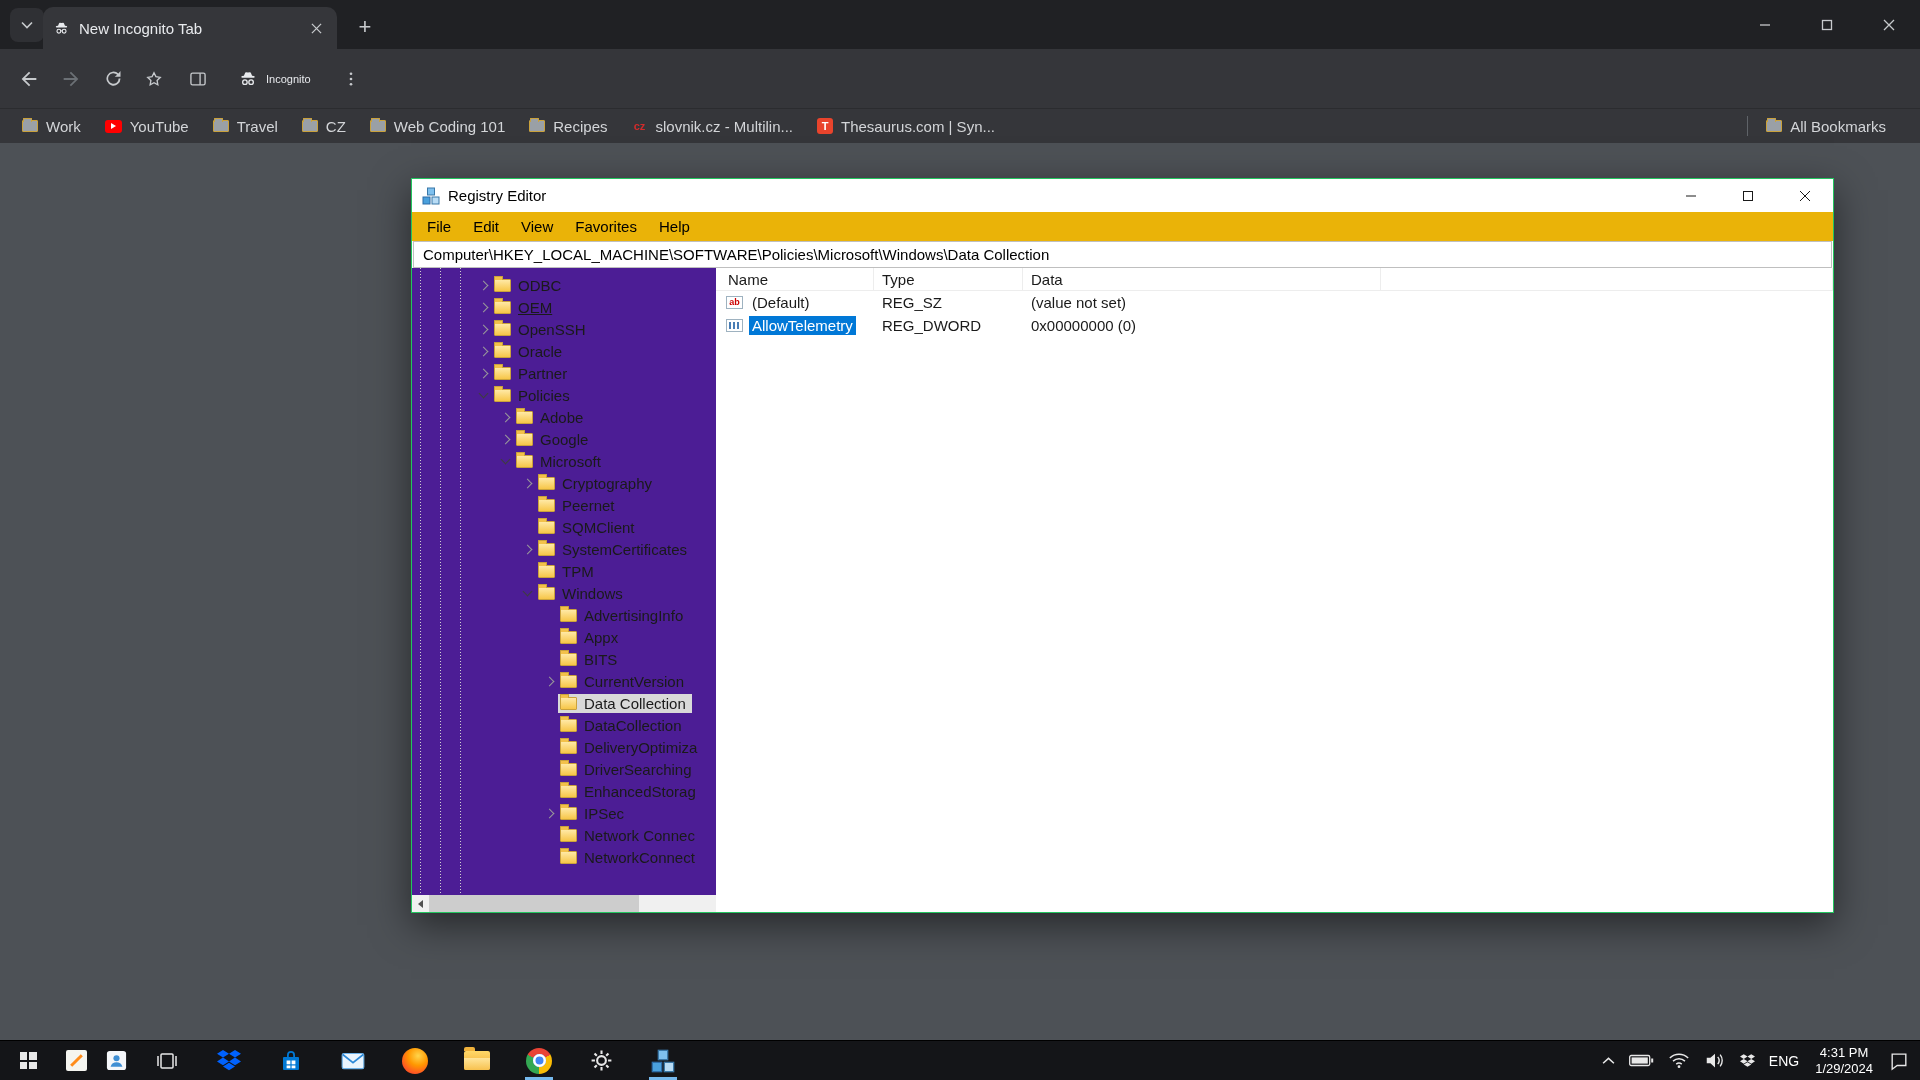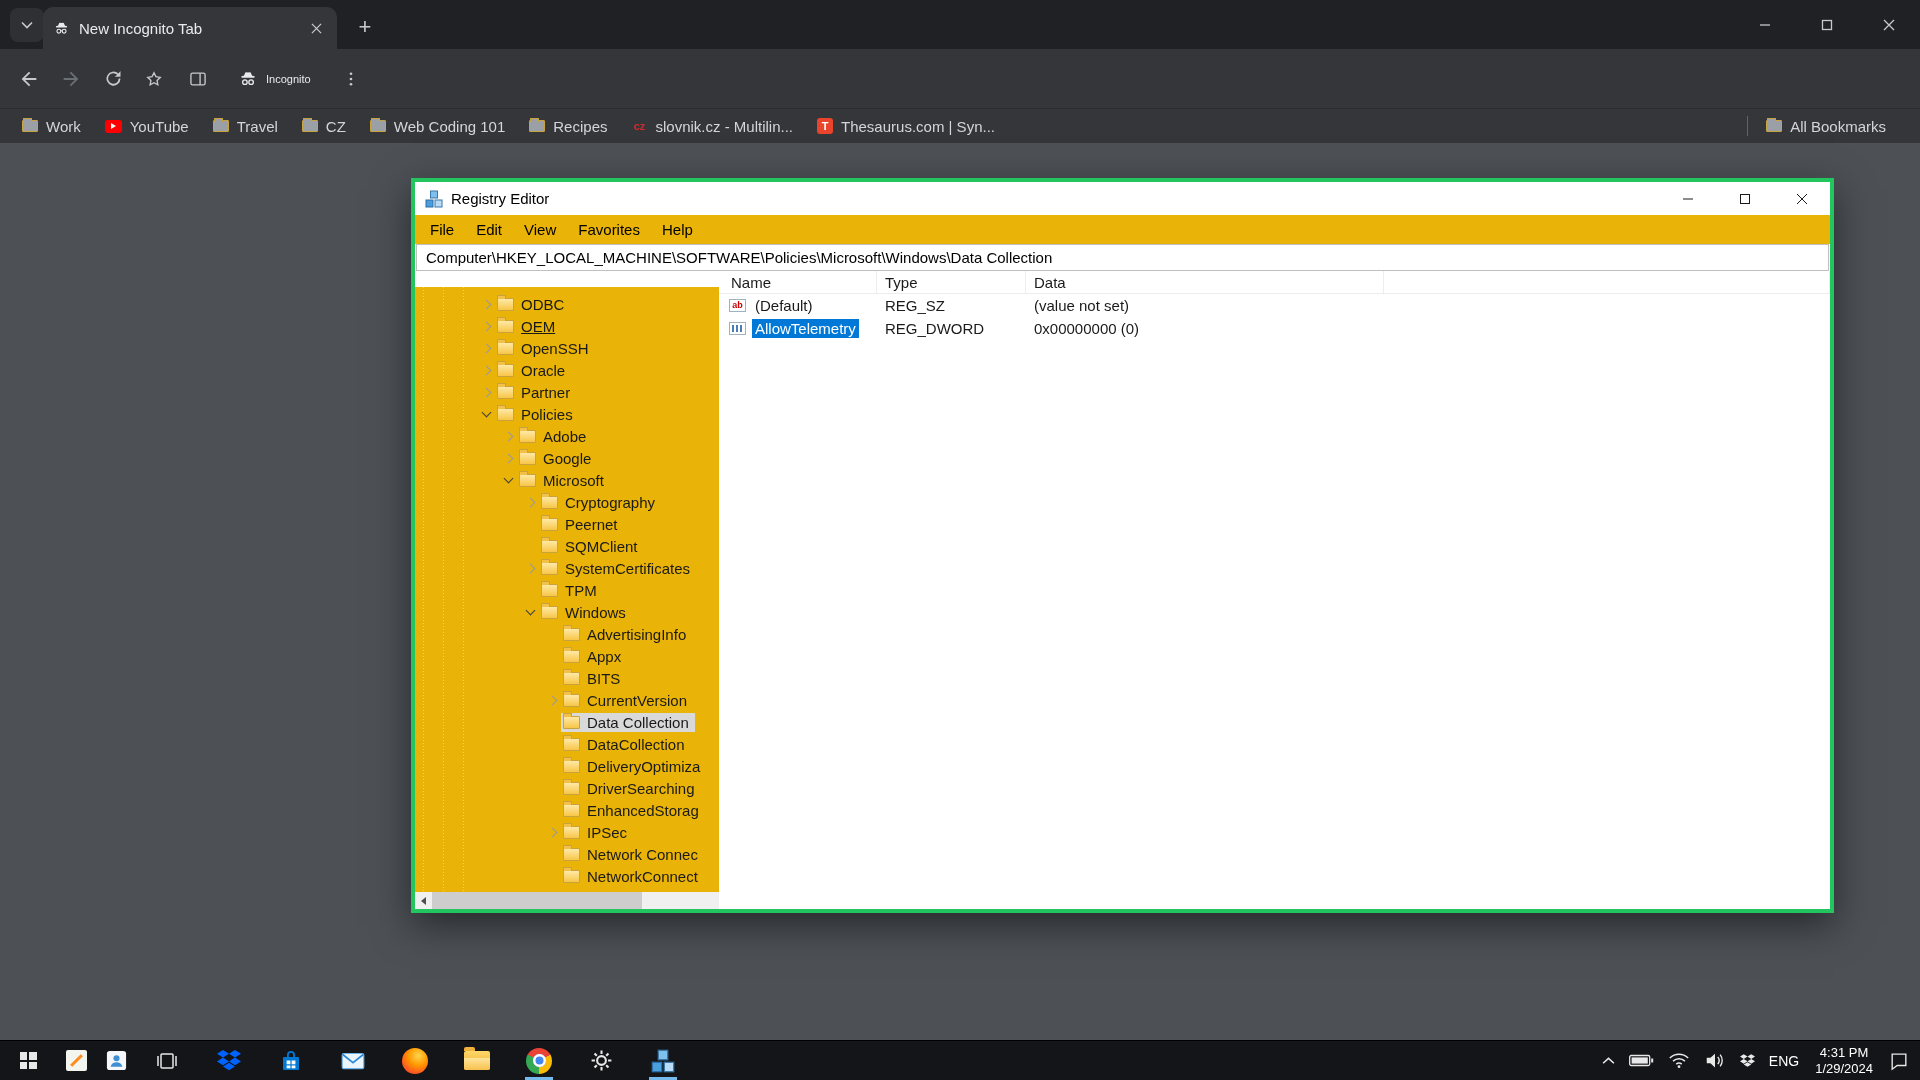--- a/index.html
+++ b/index.html
@@ -34,32 +34,32 @@
   .bm-ic.folder{width:16px;height:12px;background:#9aa0a6;border-radius:1px;position:relative}
   .bm-ic.folder::before{content:"";position:absolute;top:-3px;left:0;width:7px;height:3px;background:#9aa0a6;border-radius:1px 1px 0 0}
   .bm-ic.youtube{width:17px;height:13px;background:#f00;border-radius:3px;position:relative}
   .bm-ic.youtube::after{content:"";position:absolute;left:6px;top:3.5px;border-left:5px solid #fff;border-top:3px solid transparent;border-bottom:3px solid transparent}
   .bm-ic.slovnik{width:16px;height:16px;color:#d22b2b;font-weight:bold;font-size:11px}
   .bm-ic.thesaurus{width:16px;height:16px;background:#e9442c;border-radius:3px;color:#fff;font-weight:bold;font-size:11px}
   .bm-spacer{flex:1}
   .bm-divider{width:1px;height:20px;background:#5f6368;margin:0 12px}
 
   
-  .regedit{position:absolute;left:411px;top:178px;width:1423px;height:735px;background:#fff;border:4px solid #22c55e;box-shadow:0 12px 36px rgba(0,0,0,.5)}
+  .regedit{position:absolute;left:411px;top:178px;width:1423px;height:735px;background:#fff;border:1px solid #22c55e;box-shadow:0 12px 36px rgba(0,0,0,.5)}
   .r-title{height:33px;display:flex;align-items:center;padding-left:10px;gap:8px;background:#fff}
   .r-title-text{font-size:15px;color:#000}
   .r-ctls{position:absolute;top:0;right:0;display:flex}
   .r-ctl{width:57px;height:33px;display:flex;align-items:center;justify-content:center}
   .r-menubar{height:29px;display:flex;align-items:flex-start;padding-left:4px;background:#eab308}
   .menu-item{padding:0 11px;font-size:15px;color:#000;line-height:29px}
   .r-address{height:27px;margin:0 1px;border:1px solid #bfbfbf;display:flex;align-items:center;padding-left:9px;font-size:15px;color:#000;white-space:nowrap;overflow:hidden;background:#fff}
   .r-body{position:absolute;top:89px;left:0;right:0;bottom:0;background:#fff}
 
   
-  .tree-pane{position:absolute;left:0;top:16px;bottom:0;width:360px;border-right:1px solid #d9d9d9;background:#eab308;overflow:hidden}
+  .tree-pane{position:absolute;left:0;top:0;bottom:0;width:360px;border-right:1px solid #d9d9d9;background:#4c1d95;overflow:hidden}
   .tree-scroll{position:absolute;left:0;top:0;right:17px;bottom:17px;overflow:hidden;padding-top:6px;
     background-image:repeating-linear-gradient(to bottom,#cfcfcf 0 1px,transparent 1px 3px),repeating-linear-gradient(to bottom,#cfcfcf 0 1px,transparent 1px 3px),repeating-linear-gradient(to bottom,#cfcfcf 0 1px,transparent 1px 3px);
     background-size:1px 100%;background-position:8px 0,28px 0,48px 0;background-repeat:no-repeat}
   .tree-row{height:22px;display:flex;align-items:center;font-size:15px;color:#1a1a1a;white-space:nowrap}
   .chev{width:16px;height:16px;position:relative;flex:none}
   .chev.collapsed::after{content:"";position:absolute;left:4px;top:4.5px;width:6px;height:6px;border-top:1.5px solid #9a9a9a;border-right:1.5px solid #9a9a9a;transform:rotate(45deg)}
   .chev.expanded::after{content:"";position:absolute;left:4px;top:2.5px;width:6px;height:6px;border-top:1.5px solid #3e3e3e;border-right:1.5px solid #3e3e3e;transform:rotate(135deg)}
   .node{display:flex;align-items:center;gap:5px;padding:1px 4px 1px 2px}
   .tree-row.selected .node{background:#d9d9d9}
   .folder{width:17px;height:13px;position:relative;background:linear-gradient(180deg,#ffe9a6,#f7c648);border:1px solid #caa23c;border-radius:1px;flex:none}

